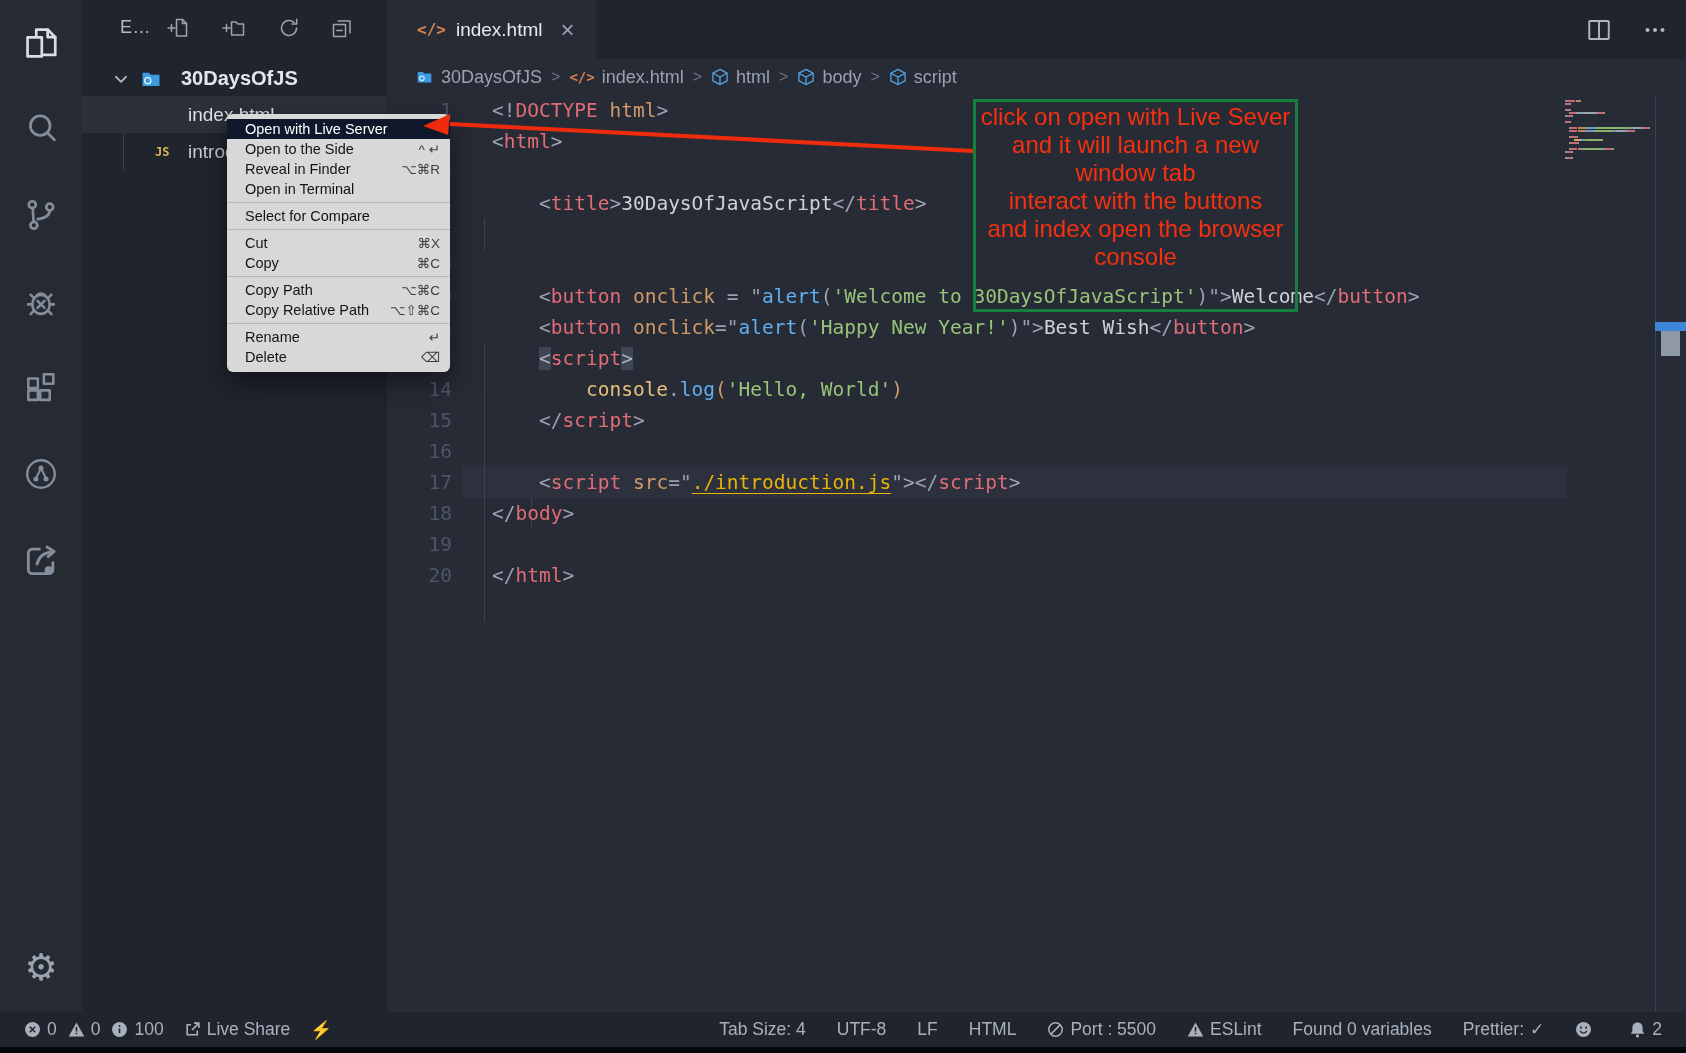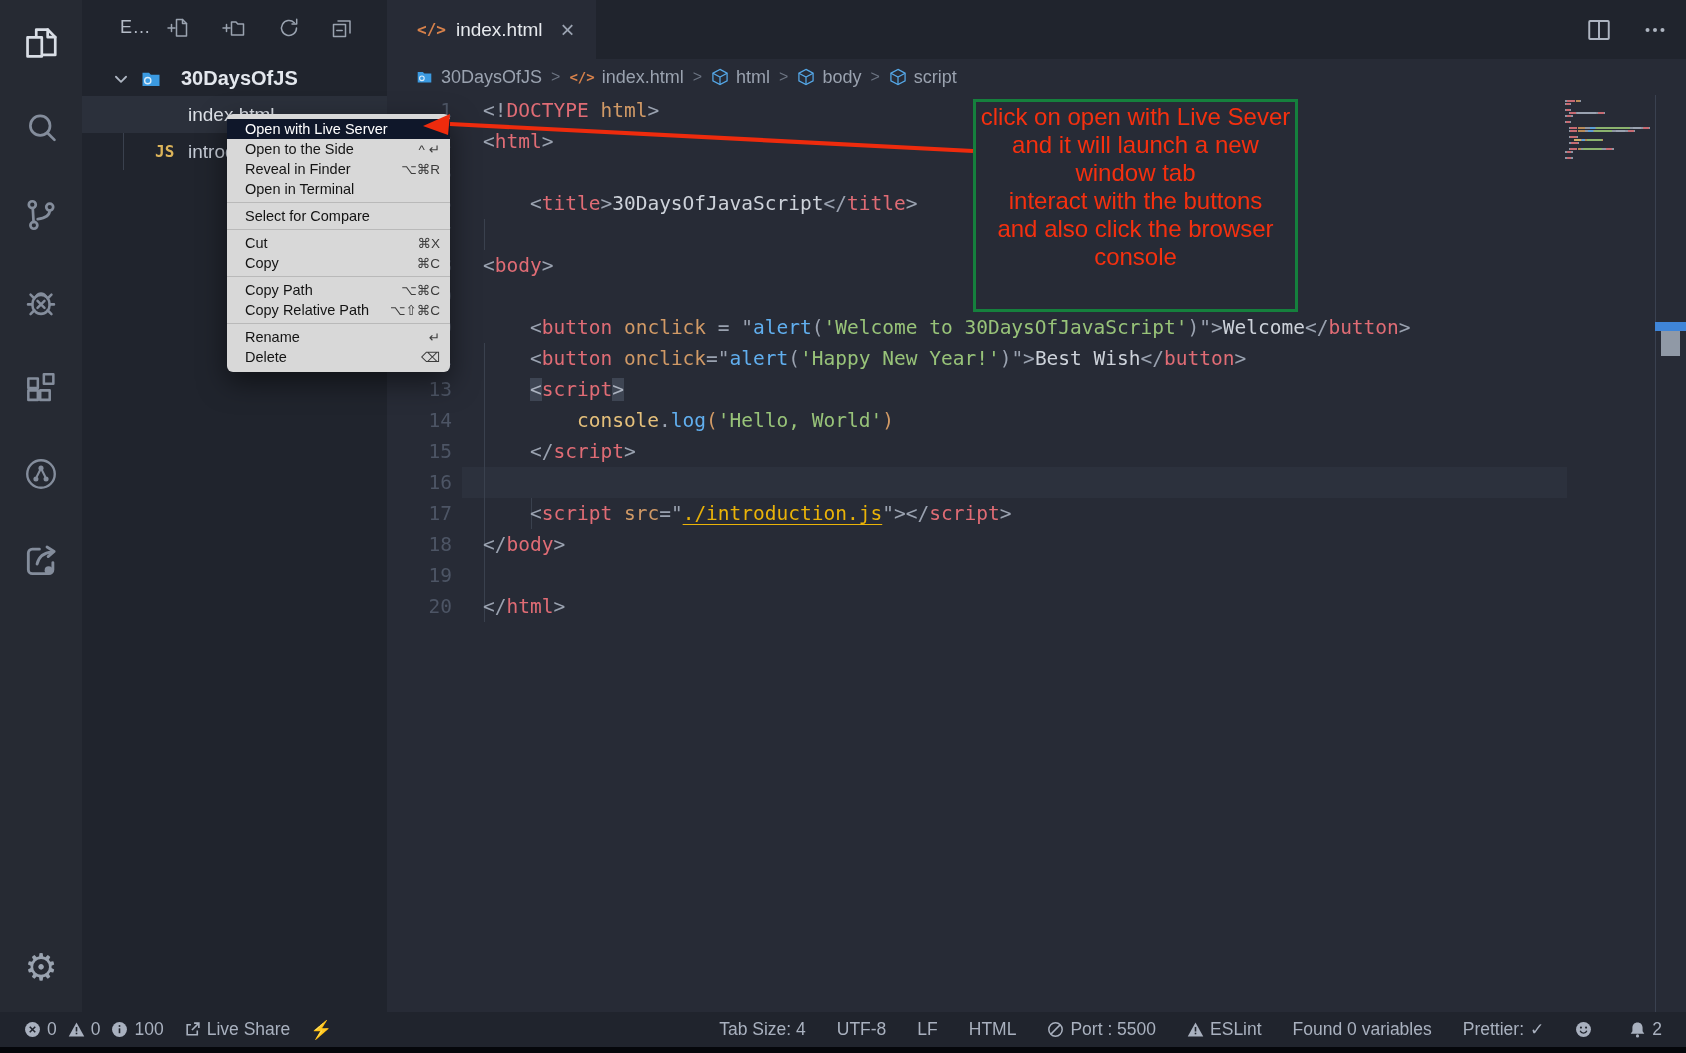--- a/index.html
+++ b/index.html
@@ -44,21 +44,21 @@
   .bc-item { display:flex; align-items:center; margin-right:9px; cursor:pointer; }
   .bc-item .ic { margin-right:7px; display:flex; }
   .bc-sep { margin-right:9px; color:#6c7482; font-size:16px; }
   .bc-html { font-family:"DejaVu Sans Mono", monospace; font-weight:bold; color:#d8824b; font-size:14px; }
   
   .code { position:absolute; left:0; top:95px; right:0; bottom:0;
           font-family:"DejaVu Sans Mono", monospace; font-size:19.5px; }
   .cur-line { position:absolute; left:75px; width:1105px; height:31px; background:#2c313d; }
   .line { position:relative; height:31px; display:flex; align-items:center; }
   .gutter { width:65px; text-align:right; color:#4d5565; flex:none; }
-  .ltext { margin-left:31px; white-space:pre; color:#c8ccd4; }
+  .ltext { margin-left:40px; white-space:pre; color:#c8ccd4; }
   .tk-pun { color:#9aa2b0; } .tk-tag { color:#e06c75; } .tk-attr { color:#d19a66; }
   .tk-fn  { color:#61afef; } .tk-str { color:#98c379; } .tk-obj { color:#e5c07b; }
   .tk-txt { color:#cdd2da; } .tk-par { color:#d19a66; }
   .tk-punh{ color:#abb2bf; background:#3e4553; }
   .tk-link{ color:#eab308; text-decoration:underline; text-underline-offset:4px; }
   .iguide { position:absolute; width:1px; background:#3a414e; }
   
   .minimap { position:absolute; left:1178px; top:100px; width:86px; }
   .mm-line { height:2px; margin-bottom:1px; display:flex; }
   .mm-seg { height:2px; flex:none; }
@@ -187,21 +187,21 @@
               <path d="M1.2 3h5.2l1.5 1.6h6.9v8.9H1.2z" fill="#3b9ae1"></path>
               <circle cx="5.4" cy="9.3" r="2.5" fill="none" stroke="#d8ecfa" stroke-width="1.1"></circle>
             </svg></span>
           <span class="lbl-root">30DaysOfJS</span>
         </div>
         <div class="tree-row selected" style="top: 96px;">
           <span class="file-ic" style="color:#d8824b;font-size:14px;"></span>
           <span class="lbl-file">index.html</span>
         </div>
         <div class="tree-row" style="top: 133px;">
-          <span class="file-ic" style="color:#dcb45a;font-size:16px;">JS</span>
+          <span class="file-ic" style="color:#dcb45a;font-size:12px;">JS</span>
           <span class="lbl-file">introduction.js</span>
         </div>
       </div>
   </div>
 
   <div class="editor">
     <div class="tab-bar">
       <div class="tab">
         <span class="tab-ic">&lt;/&gt;</span>
         <span class="tab-lbl">index.html</span>
@@ -286,24 +286,20 @@
         </div>
         <div class="line">
           <span class="gutter">5</span>
           <span class="ltext"><span class="tk-txt">    </span><span class="tk-pun">&lt;</span><span class="tk-tag">title</span><span class="tk-pun">&gt;</span><span class="tk-txt">30DaysOfJavaScript</span><span class="tk-pun">&lt;/</span><span class="tk-tag">title</span><span class="tk-pun">&gt;</span></span>
         </div>
         <div class="line">
           <span class="gutter">7</span>
           <span class="ltext"></span>
         </div>
         <div class="line">
-          <span class="gutter">8</span>
-          <span class="ltext"><span class="tk-pun">&lt;</span><span class="tk-tag">body</span><span class="tk-pun">&gt;</span></span>
-        </div>
-        <div class="line">
           <span class="gutter">9</span>
           <span class="ltext"></span>
         </div>
         <div class="line">
           <span class="gutter">10</span>
           <span class="ltext"><span class="tk-txt">    </span><span class="tk-pun">&lt;</span><span class="tk-tag">button</span><span class="tk-txt"> </span><span class="tk-attr">onclick</span><span class="tk-pun"> = "</span><span class="tk-fn">alert</span><span class="tk-pun">(</span><span class="tk-str">'Welcome to 30DaysOfJavaScript'</span><span class="tk-pun">)"&gt;</span><span class="tk-txt">Welcome</span><span class="tk-pun">&lt;/</span><span class="tk-tag">button</span><span class="tk-pun">&gt;</span></span>
         </div>
         <div class="line">
           <span class="gutter">11</span>
           <span class="ltext"><span class="tk-txt">    </span><span class="tk-pun">&lt;</span><span class="tk-tag">button</span><span class="tk-txt"> </span><span class="tk-attr">onclick</span><span class="tk-pun">="</span><span class="tk-fn">alert</span><span class="tk-pun">(</span><span class="tk-str">'Happy New Year!'</span><span class="tk-pun">)"&gt;</span><span class="tk-txt">Best Wish</span><span class="tk-pun">&lt;/</span><span class="tk-tag">button</span><span class="tk-pun">&gt;</span></span>
@@ -516,21 +512,21 @@
         <span>Delete</span>
         <span class="sc">⌫</span>
       </div>
     </div>
 
   <div class="ann-box" id="ann">
       <div class="ann-line">click on open with Live Sever</div>
       <div class="ann-line">and it will launch a new</div>
       <div class="ann-line">window tab</div>
       <div class="ann-line">interact with the buttons</div>
-      <div class="ann-line">and also click the browser</div>
+      <div class="ann-line">and index open the browser</div>
       <div class="ann-line">console</div>
     </div>
   <svg class="arrow-svg">
     <line x1="973" y1="151" x2="450" y2="124" stroke="#ee2b0d" stroke-width="4.2"></line>
     <polygon points="423,126 450,114 448,135" fill="#ee2b0d"></polygon>
   </svg>
 
   <div class="status-bar">
     <div class="sb-left" id="sb-left">
         <div class="sb-item tight">

